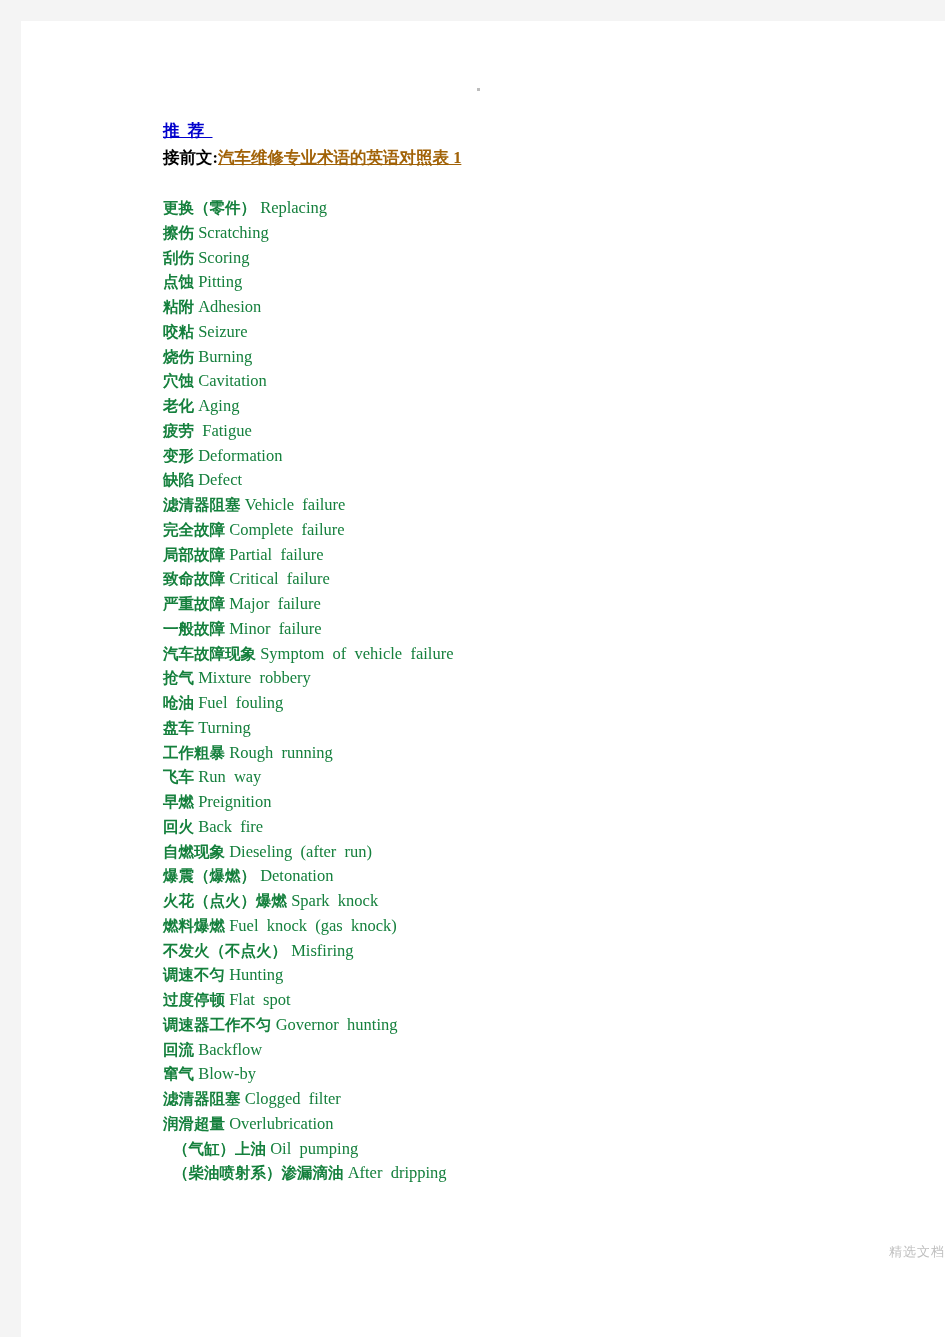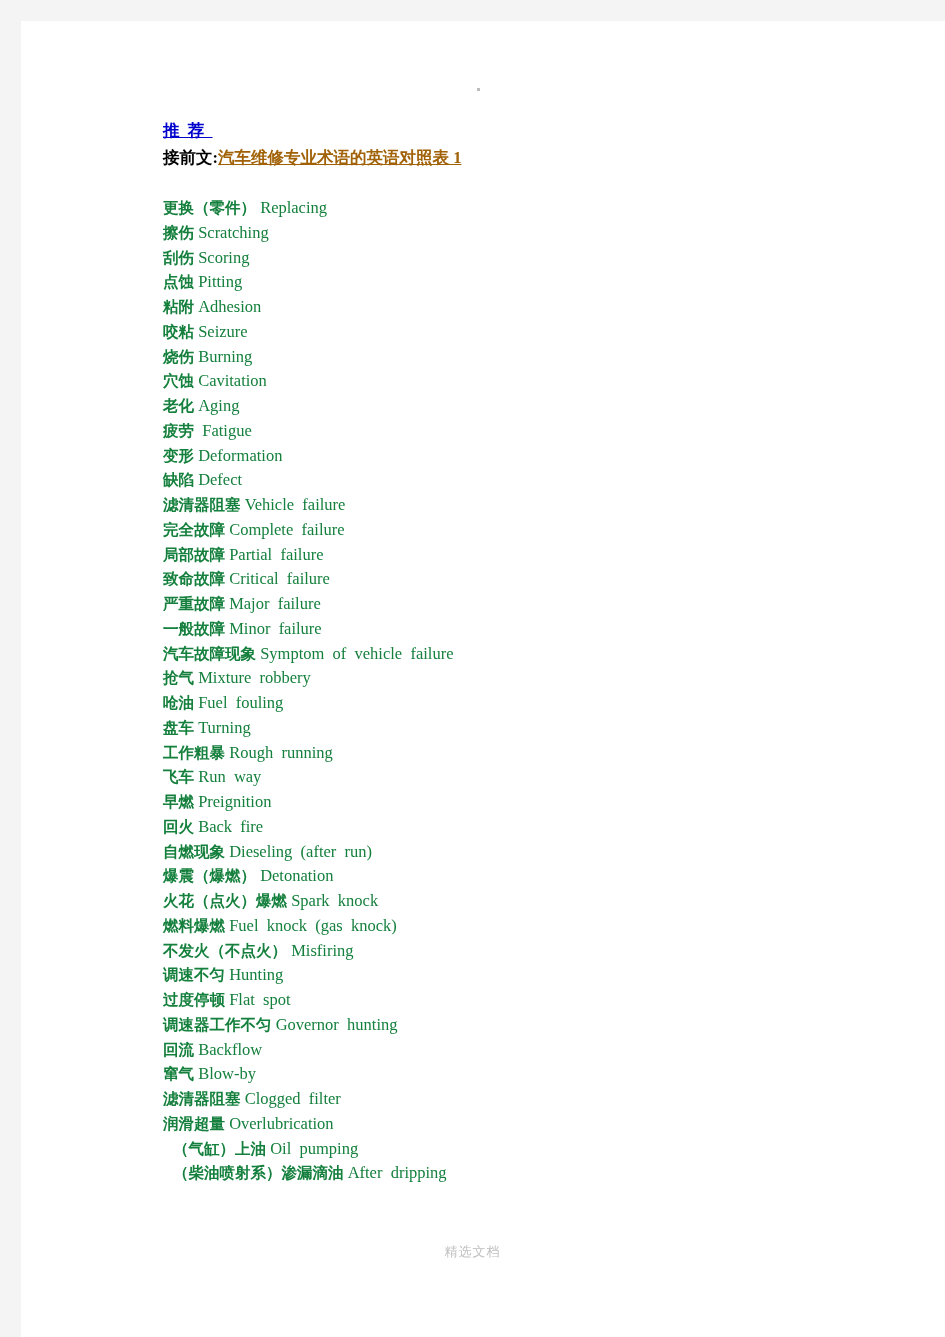--- a/index.html
+++ b/index.html
@@ -110,21 +110,21 @@
     font-family: "Liberation Serif", "DejaVu Serif", serif;
     font-size: 16.5px;
     font-weight: normal;
   }
 
   #footer-note {
     position: absolute;
     left: 0;
     right: 0;
     top: 1243px;
-    text-align: center;
+    text-align: right;
     font-family: "DejaVu Sans", "Liberation Sans", sans-serif;
     font-size: 13px;
     color: #bfbfbf;
     letter-spacing: 1px;
   }
 </style>
 </head>
 <body>
 
 <div id="page-edge-top"></div>

